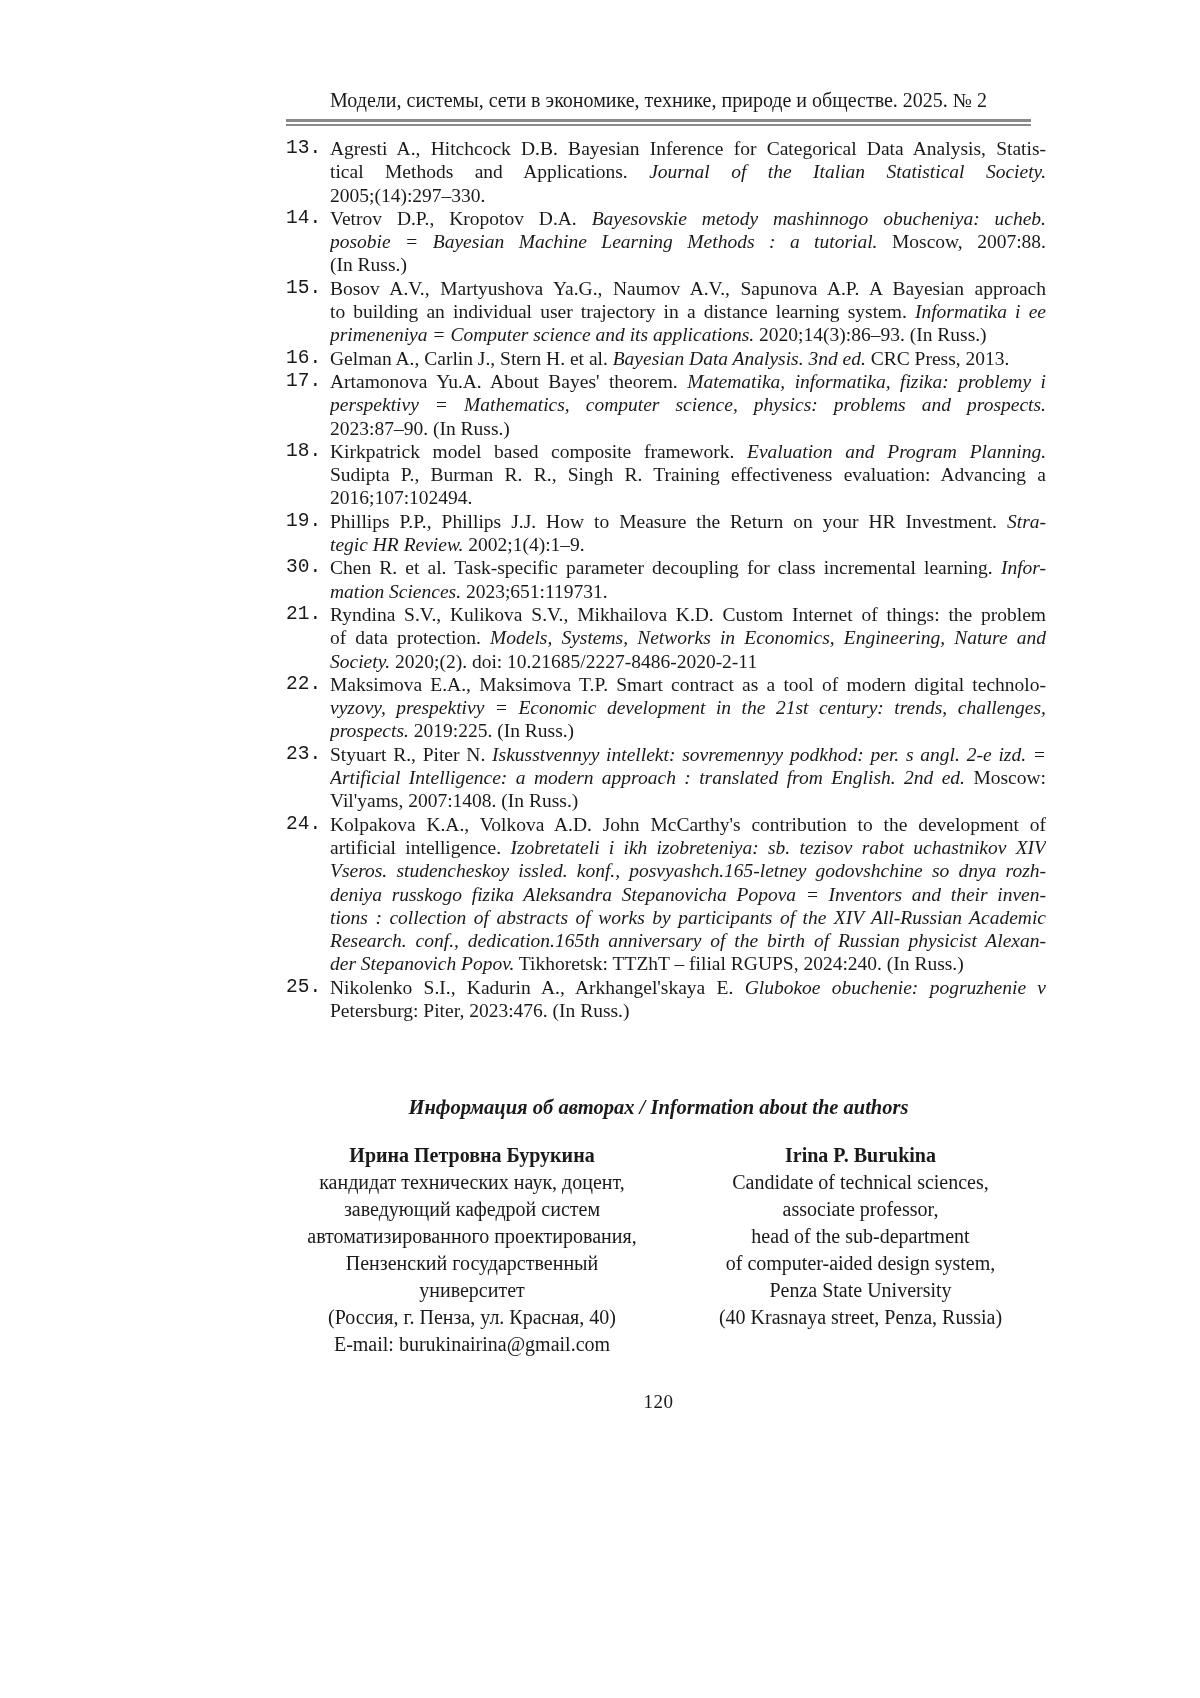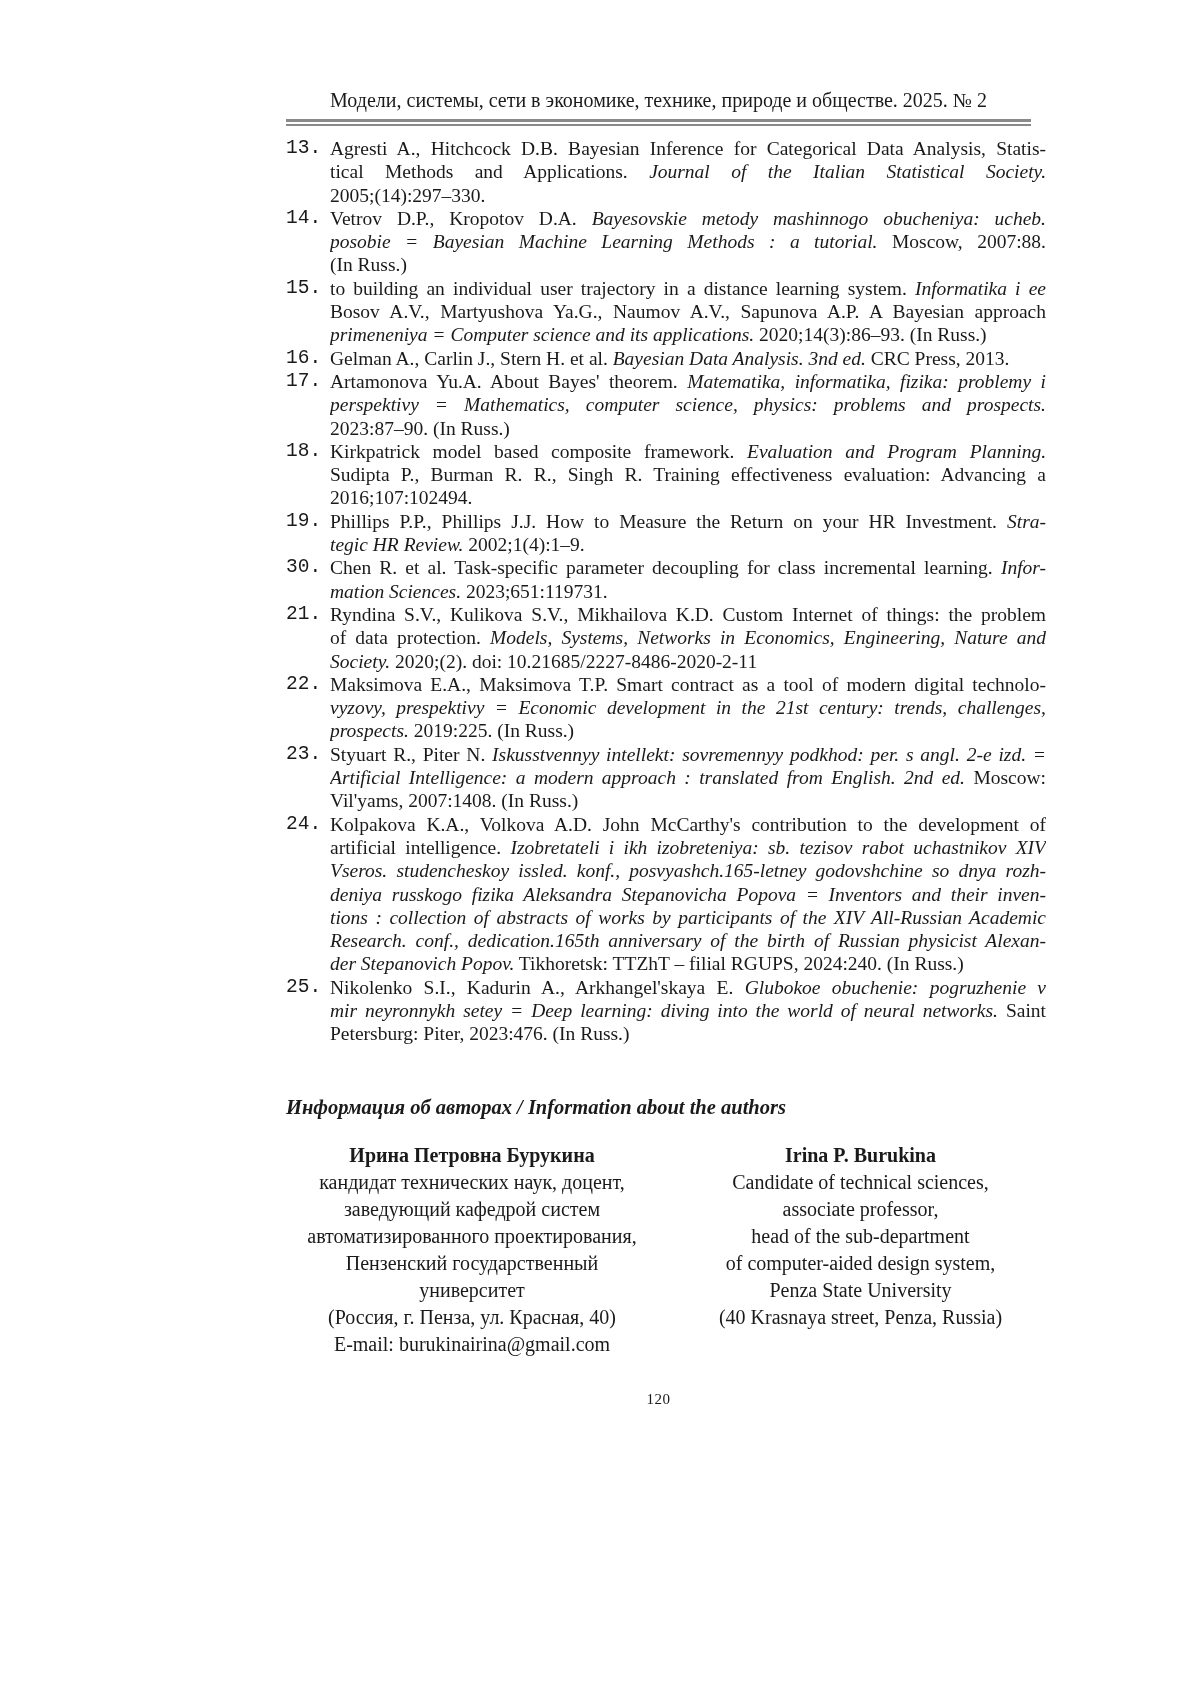--- a/index.html
+++ b/index.html
@@ -35,33 +35,33 @@
   }
   .ref-line {
     line-height: 23.3px; height: 23.3px; overflow: hidden;
     text-align: justify; text-align-last: justify;
   }
   .ref-line.last { text-align: justify; text-align-last: left; }
   .ref-line i { font-style: italic; }
 
   .section-heading {
     position: absolute; top: 1095px; left: 0; width: 745px;
-    font-weight: bold; font-style: italic;
+    text-align: center; font-weight: bold; font-style: italic;
     font-size: 20.5px; line-height: 25px;
   }
 
   .authors-col { position: absolute; font-size: 20px; line-height: 27px; }
   .authors-col.left  { top: 1142px; left: 0;    width: 372px; }
   .authors-col.right { top: 1142px; left: 389px; width: 371px; }
   .author-name { font-weight: bold; }
   .author-line { white-space: nowrap; text-align: center; }
 
   .page-number {
     position: absolute; top: 1391px; left: 0; width: 745px;
-    text-align: center; font-size: 15px; letter-spacing: 0.5px;
+    text-align: center; font-size: 19px; letter-spacing: 0.5px;
   }
 </style>
 </head>
 <body>
 
 <div class="content">
   <div class="header-title">Модели, системы, сети в экономике, технике, природе и обществе. 2025. № 2</div>
   <div class="header-rule"></div>
 
   <div class="refs">
@@ -72,22 +72,22 @@
         <div class="ref-line last"><span>2005;(14):297–330.</span></div>
       </div>
       <div class="ref-item">
         <span class="ref-num">14.</span>
         <div class="ref-line"><span>Vetrov D.P., Kropotov D.A. </span><i>Bayesovskie metody mashinnogo obucheniya: ucheb.</i></div>
         <div class="ref-line"><i>posobie = Bayesian Machine Learning Methods : a tutorial.</i><span> Moscow, 2007:88.</span></div>
         <div class="ref-line last"><span>(In Russ.)</span></div>
       </div>
       <div class="ref-item">
         <span class="ref-num">15.</span>
+        <div class="ref-line"><span>Bosov A.V., Martyushova Ya.G., Naumov A.V., Sapunova A.P. A Bayesian approach</span></div>
         <div class="ref-line"><span>to building an individual user trajectory in a distance learning system. </span><i>Informatika i ee</i></div>
-        <div class="ref-line"><span>Bosov A.V., Martyushova Ya.G., Naumov A.V., Sapunova A.P. A Bayesian approach</span></div>
         <div class="ref-line last"><i>primeneniya = Computer science and its applications.</i><span> 2020;14(3):86–93. (In Russ.)</span></div>
       </div>
       <div class="ref-item">
         <span class="ref-num">16.</span>
         <div class="ref-line last"><span>Gelman A., Carlin J., Stern H. et al. </span><i>Bayesian Data Analysis. 3nd ed.</i><span> CRC Press, 2013.</span></div>
       </div>
       <div class="ref-item">
         <span class="ref-num">17.</span>
         <div class="ref-line"><span>Artamonova Yu.A. About Bayes' theorem. </span><i>Matematika, informatika, fizika: problemy i</i></div>
         <div class="ref-line"><i>perspektivy = Mathematics, computer science, physics: problems and prospects.</i></div>
@@ -133,21 +133,20 @@
         <div class="ref-line"><span>artificial intelligence. </span><i>Izobretateli i ikh izobreteniya: sb. tezisov rabot uchastnikov XIV</i></div>
         <div class="ref-line"><i>Vseros. studencheskoy issled. konf., posvyashch.165-letney godovshchine so dnya rozh-</i></div>
         <div class="ref-line"><i>deniya russkogo fizika Aleksandra Stepanovicha Popova = Inventors and their inven-</i></div>
         <div class="ref-line"><i>tions : collection of abstracts of works by participants of the XIV All-Russian Academic</i></div>
         <div class="ref-line"><i>Research. conf., dedication.165th anniversary of the birth of Russian physicist Alexan-</i></div>
         <div class="ref-line last"><i>der Stepanovich Popov.</i><span> Tikhoretsk: TTZhT – filial RGUPS, 2024:240. (In Russ.)</span></div>
       </div>
       <div class="ref-item">
         <span class="ref-num">25.</span>
         <div class="ref-line"><span>Nikolenko S.I., Kadurin A., Arkhangel'skaya E. </span><i>Glubokoe obuchenie: pogruzhenie v</i></div>
-        <div class="ref-line"><i>mir neyronnykh setey = Deep learning: diving into the world of neural networks.</i><span> Saint</span></div>
         <div class="ref-line last"><span>Petersburg: Piter, 2023:476. (In Russ.)</span></div>
       </div>
     </div>
 
   <div class="section-heading">Информация об авторах / Information about the authors</div>
 
   <div class="authors-col left">
     <div class="author-name author-line">Ирина Петровна Бурукина</div>
     <div>
         <div class="author-line">кандидат технических наук, доцент,</div>

